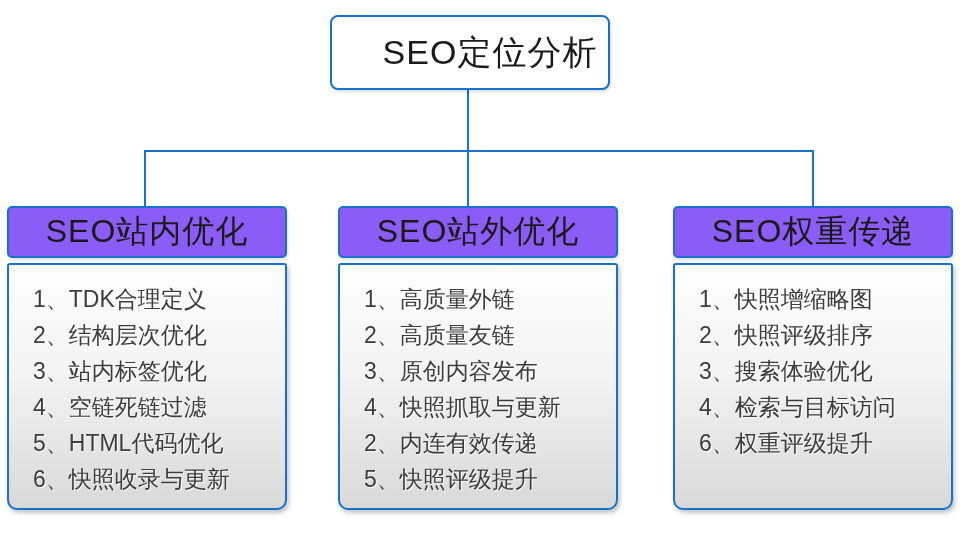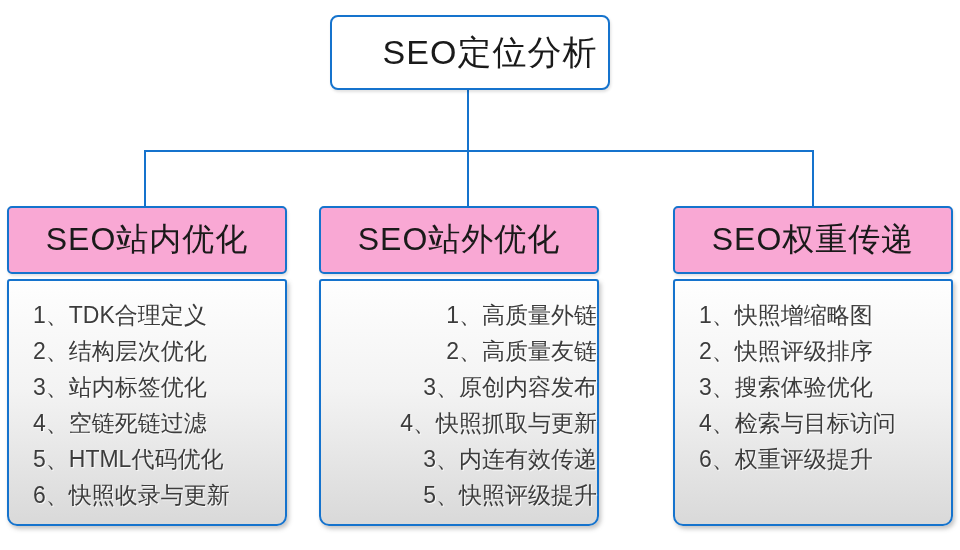--- a/index.html
+++ b/index.html
@@ -45,27 +45,27 @@
     white-space: nowrap;
   }
 
   
   .column {
     position: absolute;
     top: 206px;
     width: 280px;
   }
   .col-0 { left: 7px; }
-  .col-1 { left: 319px; text-align: right; }
+  .col-1 { left: 338px; }
   .col-2 { left: 673px; }
 
   .branch-header {
     box-sizing: border-box;
-    width: 280px; height: 68px;
-    background: #f9a8d4;
+    width: 280px; height: 52px;
+    background: #8b5cf6;
     border: 2px solid var(--accent);
     border-radius: 5px;
     display: flex;
     align-items: center;
     justify-content: center;
     box-shadow: 1px 2px 3px rgba(0,0,0,0.12);
   }
   .branch-header .label {
     font-size: 32px;
     color: #1a1a1a;
@@ -122,21 +122,21 @@
 
   <div class="column col-1">
     <div class="branch-header">
       <span class="label">SEO站外优化</span>
     </div>
     <div class="branch-list">
       <div class="list-item">1、高质量外链</div>
       <div class="list-item">2、高质量友链</div>
       <div class="list-item">3、原创内容发布</div>
       <div class="list-item">4、快照抓取与更新</div>
-      <div class="list-item">3、内连有效传递</div>
+      <div class="list-item">2、内连有效传递</div>
       <div class="list-item">5、快照评级提升</div>
     </div>
   </div>
 
   <div class="column col-2">
     <div class="branch-header">
       <span class="label">SEO权重传递</span>
     </div>
     <div class="branch-list">
       <div class="list-item">1、快照增缩略图</div>

